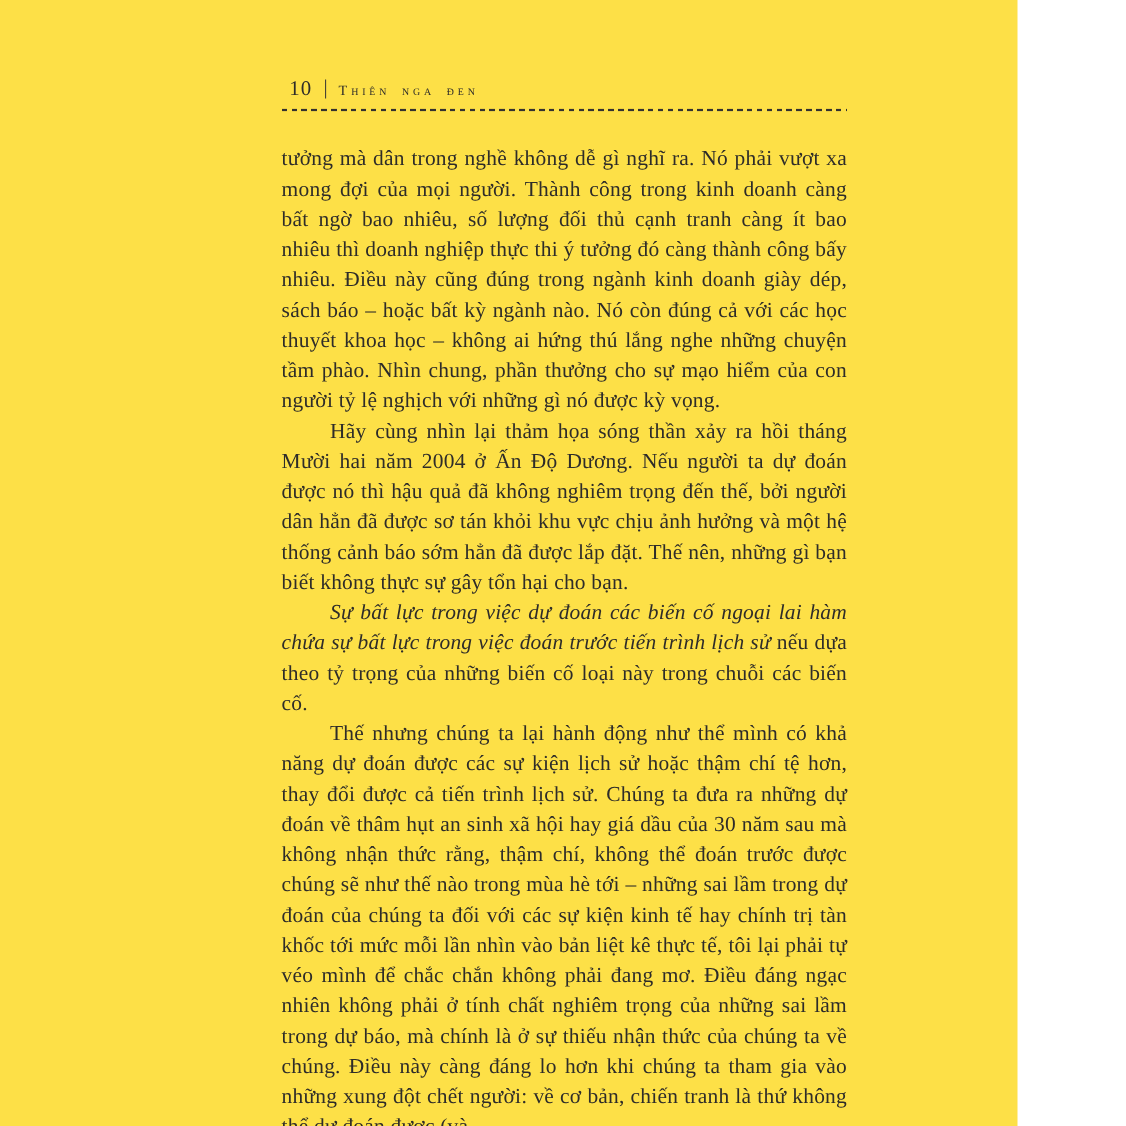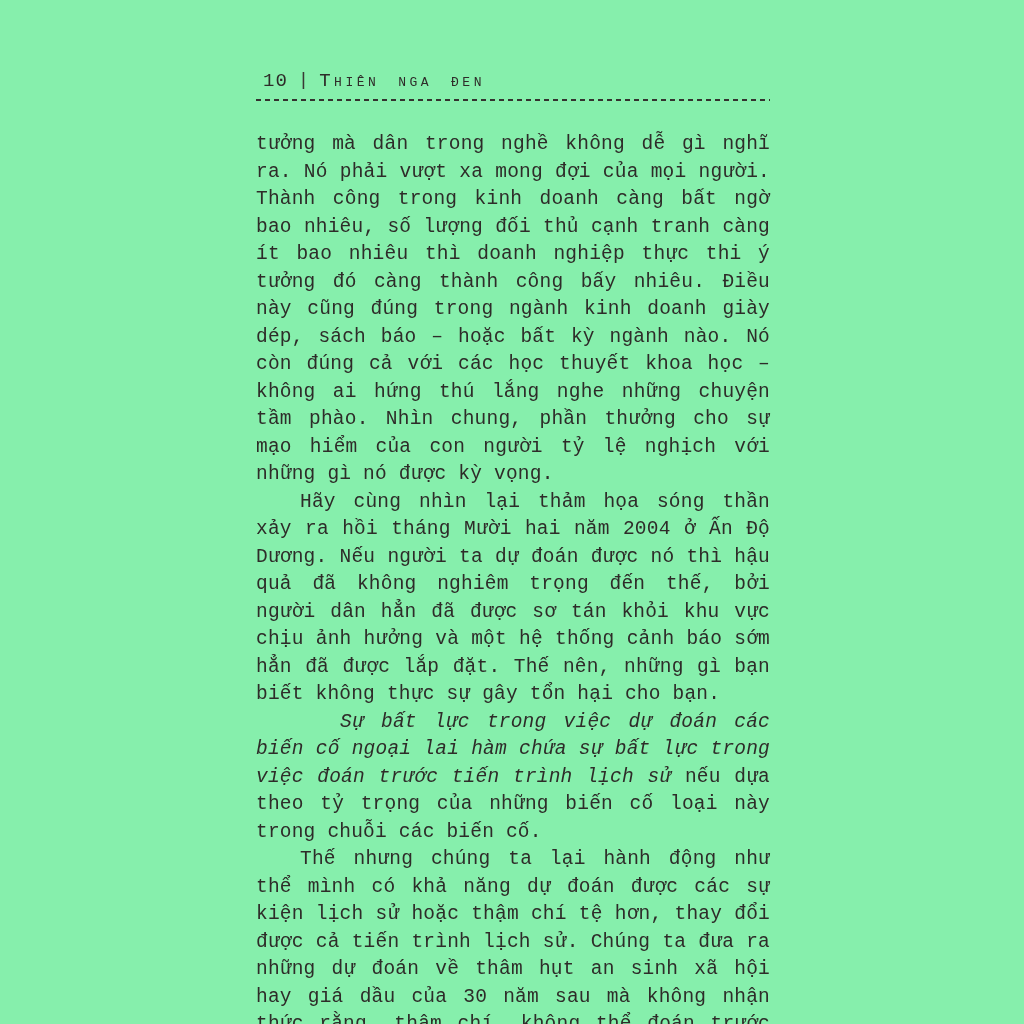--- a/index.html
+++ b/index.html
@@ -2,25 +2,25 @@
 <html><head>
 <meta charset="utf-8">
 <style>
   html, body {
     margin: 0;
     padding: 0;
     background: #ffffff;
   }
   .canvas {
     position: relative;
-    width: 1024px;
+    width: 925px;
     height: 1024px;
-    background: #86efac;
+    background: #fde047;
     overflow: hidden;
-    font-family: Liberation Mono, monospace;
+    font-family: Liberation Serif, serif;
     color: #2e2c29;
   }
   .page-content {
     position: absolute;
     left: 256px;
     top: 70px;
     width: 514px;
   }
   .page-header {
     display: flex;
@@ -32,21 +32,21 @@
     font-size: 19px;
     letter-spacing: 1px;
   }
   .sep {
     font-size: 19px;
     color: #3a3835;
     transform: translateY(-1px);
   }
   .booktitle {
     font-variant: small-caps;
-    font-size: 19px;
+    font-size: 13px;
     letter-spacing: 3.5px;
     word-spacing: 4px;
   }
   .rule {
     margin-top: 7px;
     height: 2px;
     background: repeating-linear-gradient(
       90deg,
       #34322f 0px, #34322f 5px,
       transparent 5px, transparent 9px
@@ -70,21 +70,20 @@
     font-size: 20.5px;
     font-weight: 700;
     font-style: italic;
     margin: 19px 0 12px 44px;
     text-align: left;
     letter-spacing: 0.2px;
     color: #262420;
   }
   .mixed-lead {
     font-style: italic;
-    margin-left: 40px;
   }
 </style>
 </head>
 <body>
 
 <div class="canvas">
   <div class="page-content">
 
     <header class="page-header">
       <span class="pagenum">10</span>

